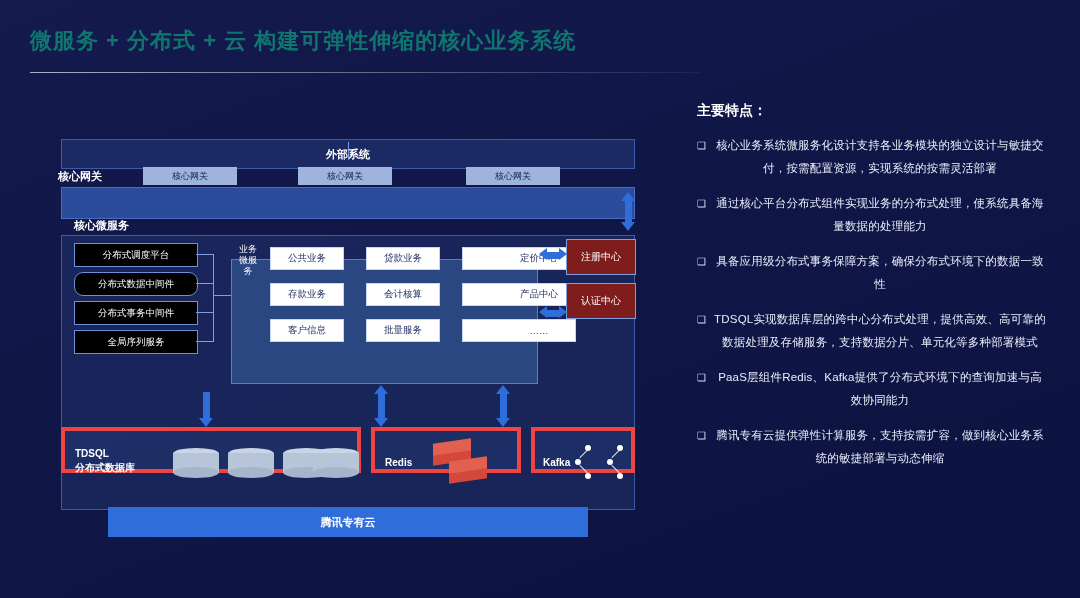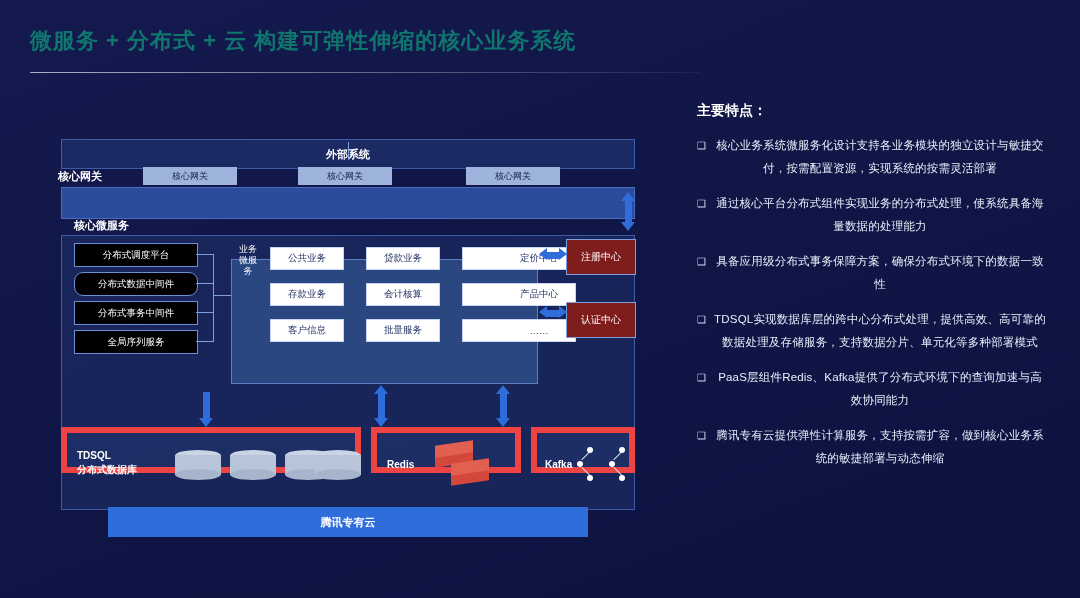--- a/index.html
+++ b/index.html
@@ -125,21 +125,21 @@
   .sc-c3 { left: 414px; padding-left: 40px; }
 
   .right-chip {
     position: absolute; left: 518px; width: 68px; height: 34px;
     background: #7f1d1d;
     border: 1px solid #7e9ee0;
     color: #ffffff; font-size: 10px;
     display: flex; align-items: center; justify-content: center;
   }
   .rc1 { top: 137px; }
-  .rc2 { top: 200px; }
+  .rc2 { top: 181px; }
   .tri {
     position: absolute;
     width: 0; height: 0;
   }
   .tri-up {
     border-left: 7px solid transparent;
     border-right: 7px solid transparent;
     border-bottom: 9px solid #2f6ddb;
   }
   .tri-down {
@@ -178,21 +178,21 @@
     width: 1px;
   }
 
   
   .data-row {
     position: absolute; top: 325px; left: 13px; width: 574px; height: 62px;
   }
   .data-box {
     position: absolute; top: 0; height: 46px;
     background: rgba(38,60,120,0.42);
-    border: 6px solid #ef4444;
+    border: 4px solid #ef4444;
     box-sizing: border-box;
   }
   .db-tdsql { left: 0; width: 300px; }
   .db-redis { left: 310px; width: 150px; }
   .db-kafka { left: 470px; width: 104px; }
   .db-label {
     position: absolute; color: #ffffff; font-size: 10px; font-weight: bold;
     line-height: 13px;
   }
   .cyl {

